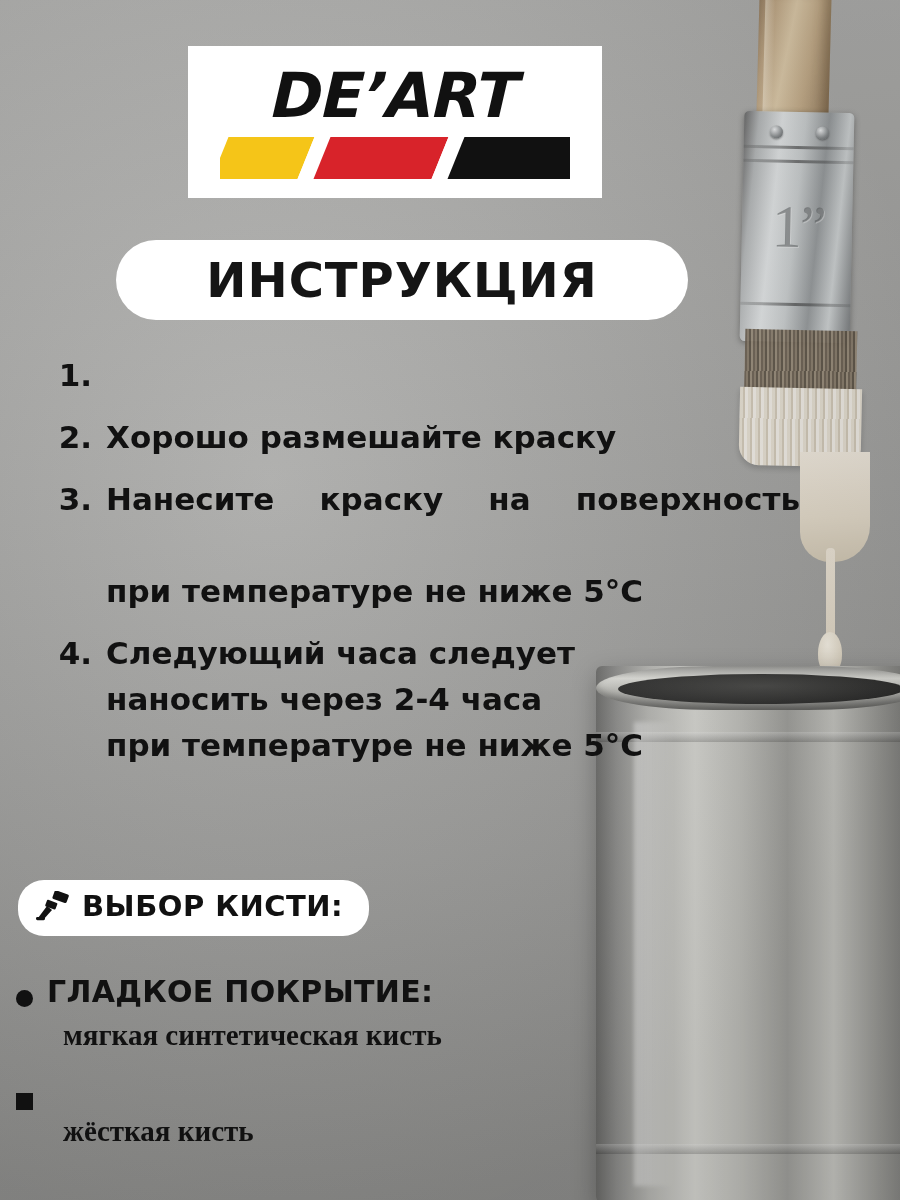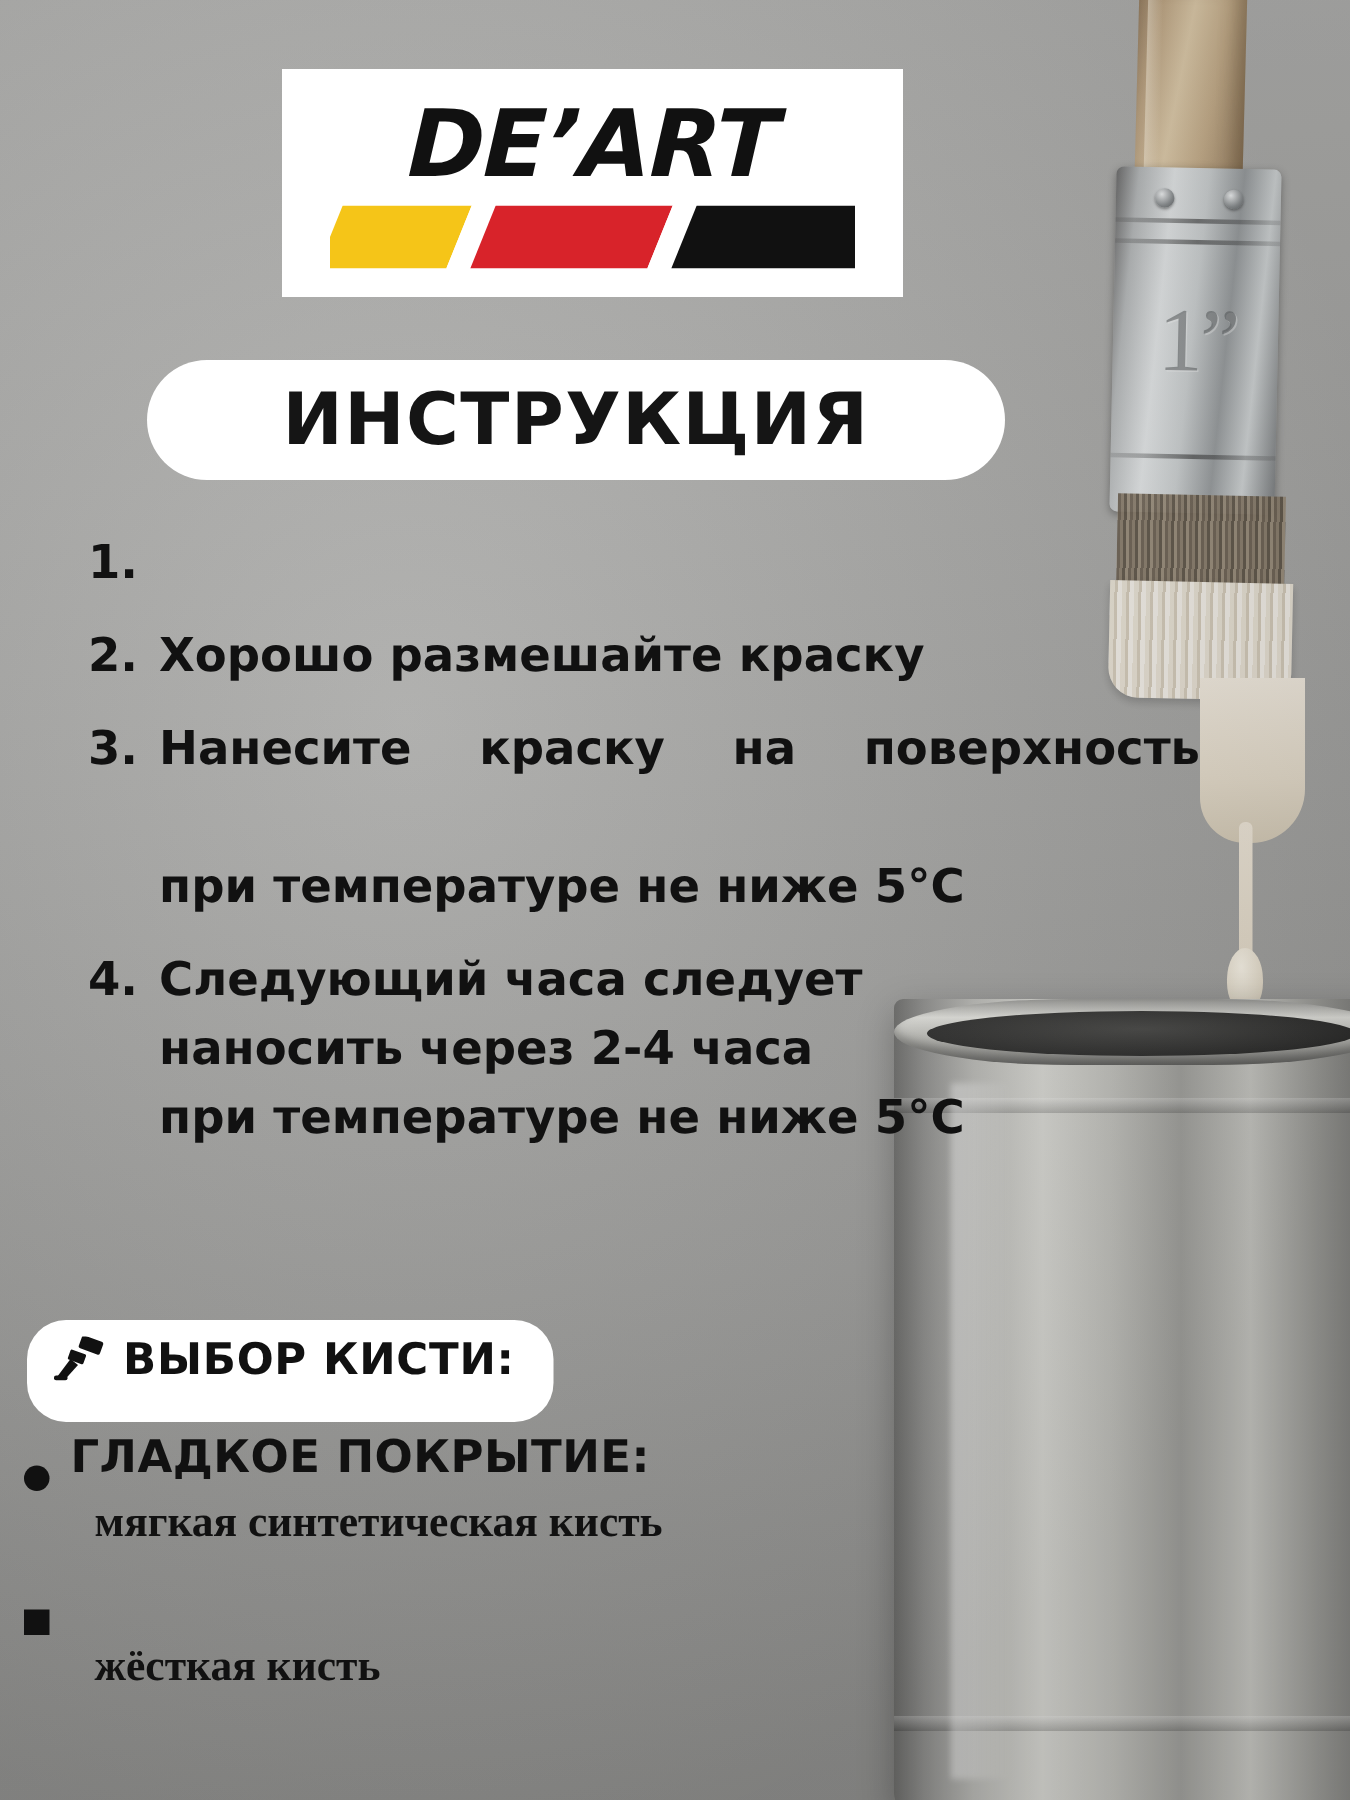--- a/index.html
+++ b/index.html
@@ -260,21 +260,21 @@
   }
   .stripe.yellow { left: 0px;   width: 86px;  background: #f5c518; }
   .stripe.white1 { left: 86px;  width: 16px;  background: #ffffff; }
   .stripe.red    { left: 102px; width: 118px; background: #d8232a; }
   .stripe.white2 { left: 220px; width: 16px;  background: #ffffff; }
   .stripe.black  { left: 236px; width: 140px; background: #111111; }
 
   
   .title-pill {
     position: absolute;
-    left: 98px;
+    left: 116px;
     top: 240px;
     width: 572px;
     height: 80px;
     background: #ffffff;
     border-radius: 40px;
     display: flex;
     align-items: center;
     justify-content: center;
   }
   .title-pill span {
@@ -320,21 +320,21 @@
     text-align: justify;
     text-align-last: justify;
   }
 
   
   .choice-pill {
     position: absolute;
     left: 18px;
     top: 880px;
     height: 52px;
-    padding: 0 26px 16px 18px;
+    padding: 0 26px 4px 18px;
     background: #ffffff;
     border-radius: 26px;
     display: flex;
     align-items: center;
     gap: 12px;
   }
   .choice-pill .label {
     font-family: "DejaVu Sans", sans-serif;
     font-weight: bold;
     font-size: 29px;
@@ -352,22 +352,23 @@
     position: absolute;
     left: 16px;
     top: 950px;
     width: 700px;
   }
   .bullet-block {
     margin-bottom: 24px;
   }
   .bullet-head {
     display: flex;
-    align-items: flex-end;
+    align-items: center;
     gap: 14px;
+    margin-top: 20px;
   }
   .bullet-mark {
     width: 17px;
     height: 17px;
     background: #111111;
     margin-top: 13px;
     flex: 0 0 17px;
   }
   .bullet-mark.round { border-radius: 50%; }
   .bullet-title {

